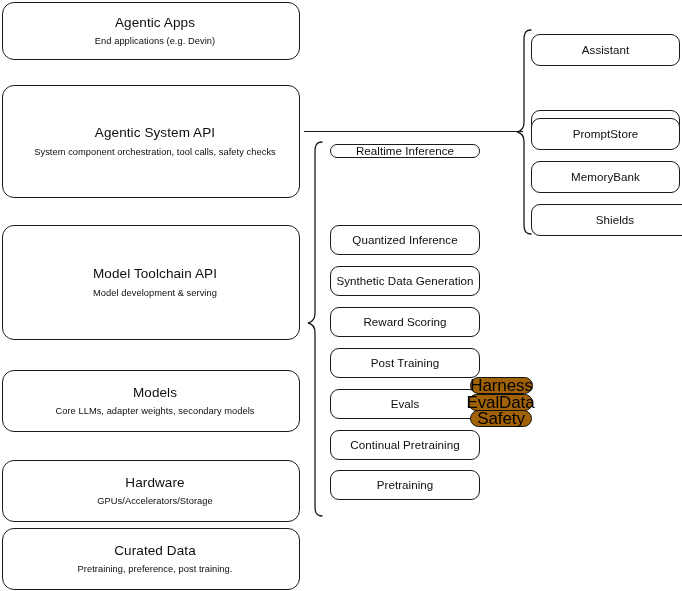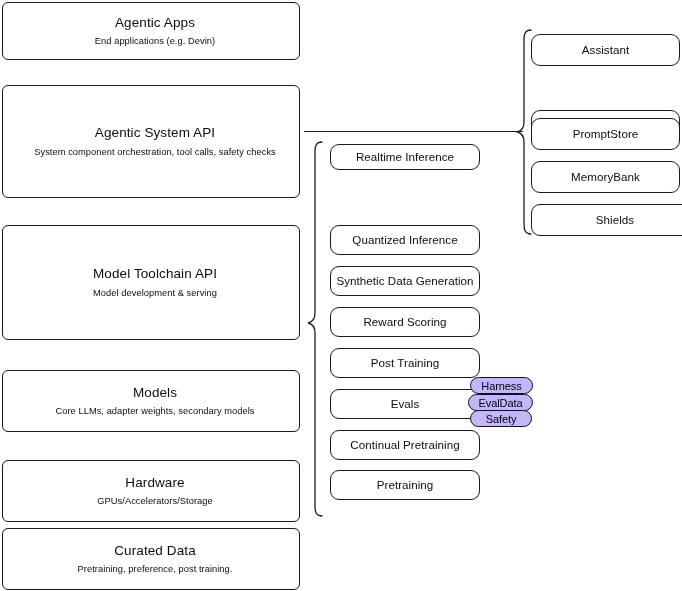--- a/index.html
+++ b/index.html
@@ -30,21 +30,21 @@
     display: flex;
     flex-direction: column;
     align-items: center;
     justify-content: center;
     text-align: center;
     color: #0d0d0d;
   }
 
   
   .layer {
-    border-radius: 6px;
+    border-radius: 12px;
     padding-left: 8px;
   }
   .layer .title {
     font-size: 13.5px;
     line-height: 1.25;
     letter-spacing: 0.1px;
   }
   .layer .subtitle {
     font-size: 9.3px;
     line-height: 1.3;
@@ -62,25 +62,25 @@
     line-height: 1.2;
     letter-spacing: 0.05px;
   }
 
   
   .pill {
     position: absolute;
     box-sizing: border-box;
     border: 1.3px solid #111111;
     border-radius: 999px;
-    background: #c4b5fd;
+    background: #a16207;
     display: flex;
     align-items: center;
     justify-content: center;
-    font-size: 11px;
+    font-size: 17px;
     color: #000000;
     z-index: 6;
     letter-spacing: -0.1px;
   }
 
   
   .connector {
     position: absolute;
     background: #1a1a1a;
     z-index: 1;
@@ -135,21 +135,21 @@
       <path d="M16 2 C10 2 9 6 9 12 L9 173 C9 179 7 182 2 183 C7 184 9 187 9 193 L9 366 C9 372 10 376 16 376" stroke="#1a1a1a" stroke-width="1.3" fill="none" stroke-linecap="round"></path>
     </svg>
   </div>
 
   <div class="brace" style="left:515px; top:28px; width:18px; height:210px;">
     <svg width="18" height="210" viewBox="0 0 18 210" fill="none" xmlns="http://www.w3.org/2000/svg">
       <path d="M16 2 C10 2 9 6 9 12 L9 94 C9 100 7 103 2 104 C7 105 9 108 9 114 L9 196 C9 202 10 206 16 206" stroke="#1a1a1a" stroke-width="1.3" fill="none" stroke-linecap="round"></path>
     </svg>
   </div>
 
-  <div class="box chip" style="left:330px; top:144px; width:150px; height:26px;">
+  <div class="box chip" style="left:330px; top:144px; width:150px; height:14px;">
     <div class="title">Realtime Inference</div>
   </div>
 
 
   <div class="box chip" style="left:330px; top:225px; width:150px; height:30px;">
     <div class="title">Quantized Inference</div>
   </div>
 
   <div class="box chip" style="left:330px; top:266px; width:150px; height:30px;">
     <div class="title">Synthetic Data Generation</div>

